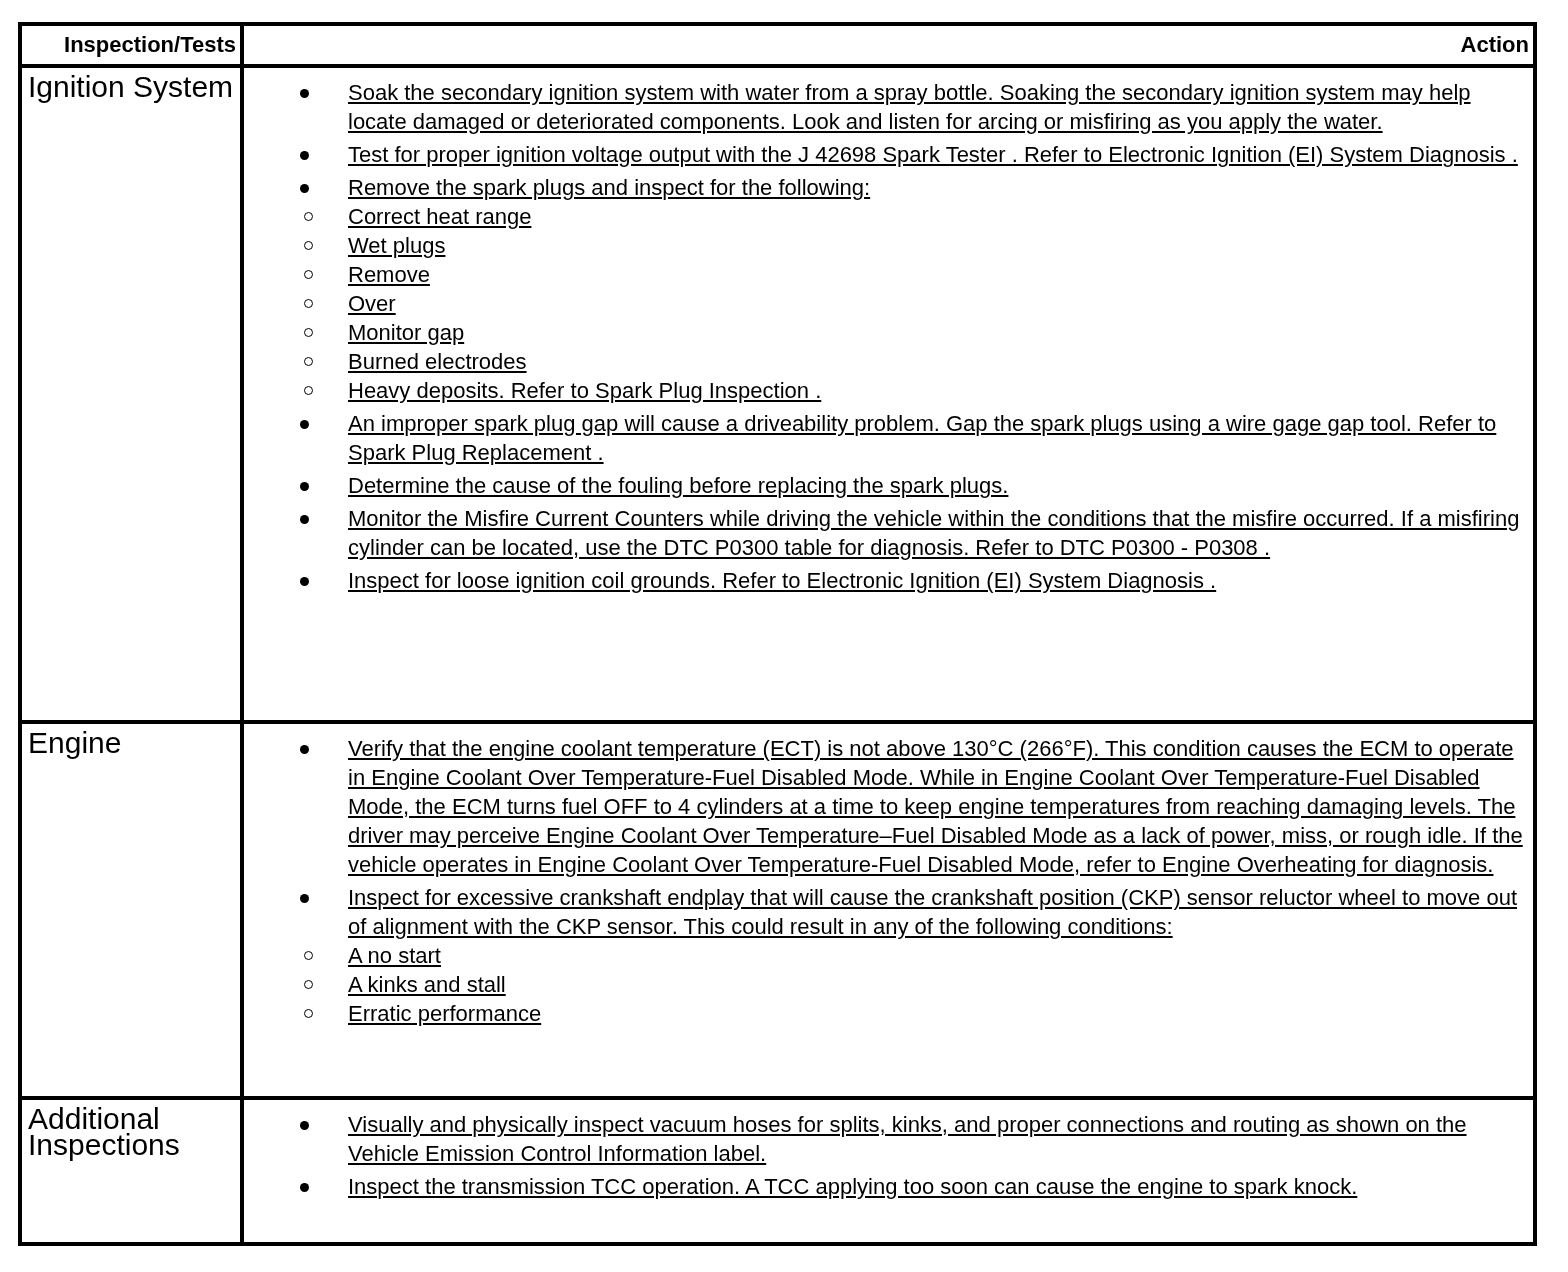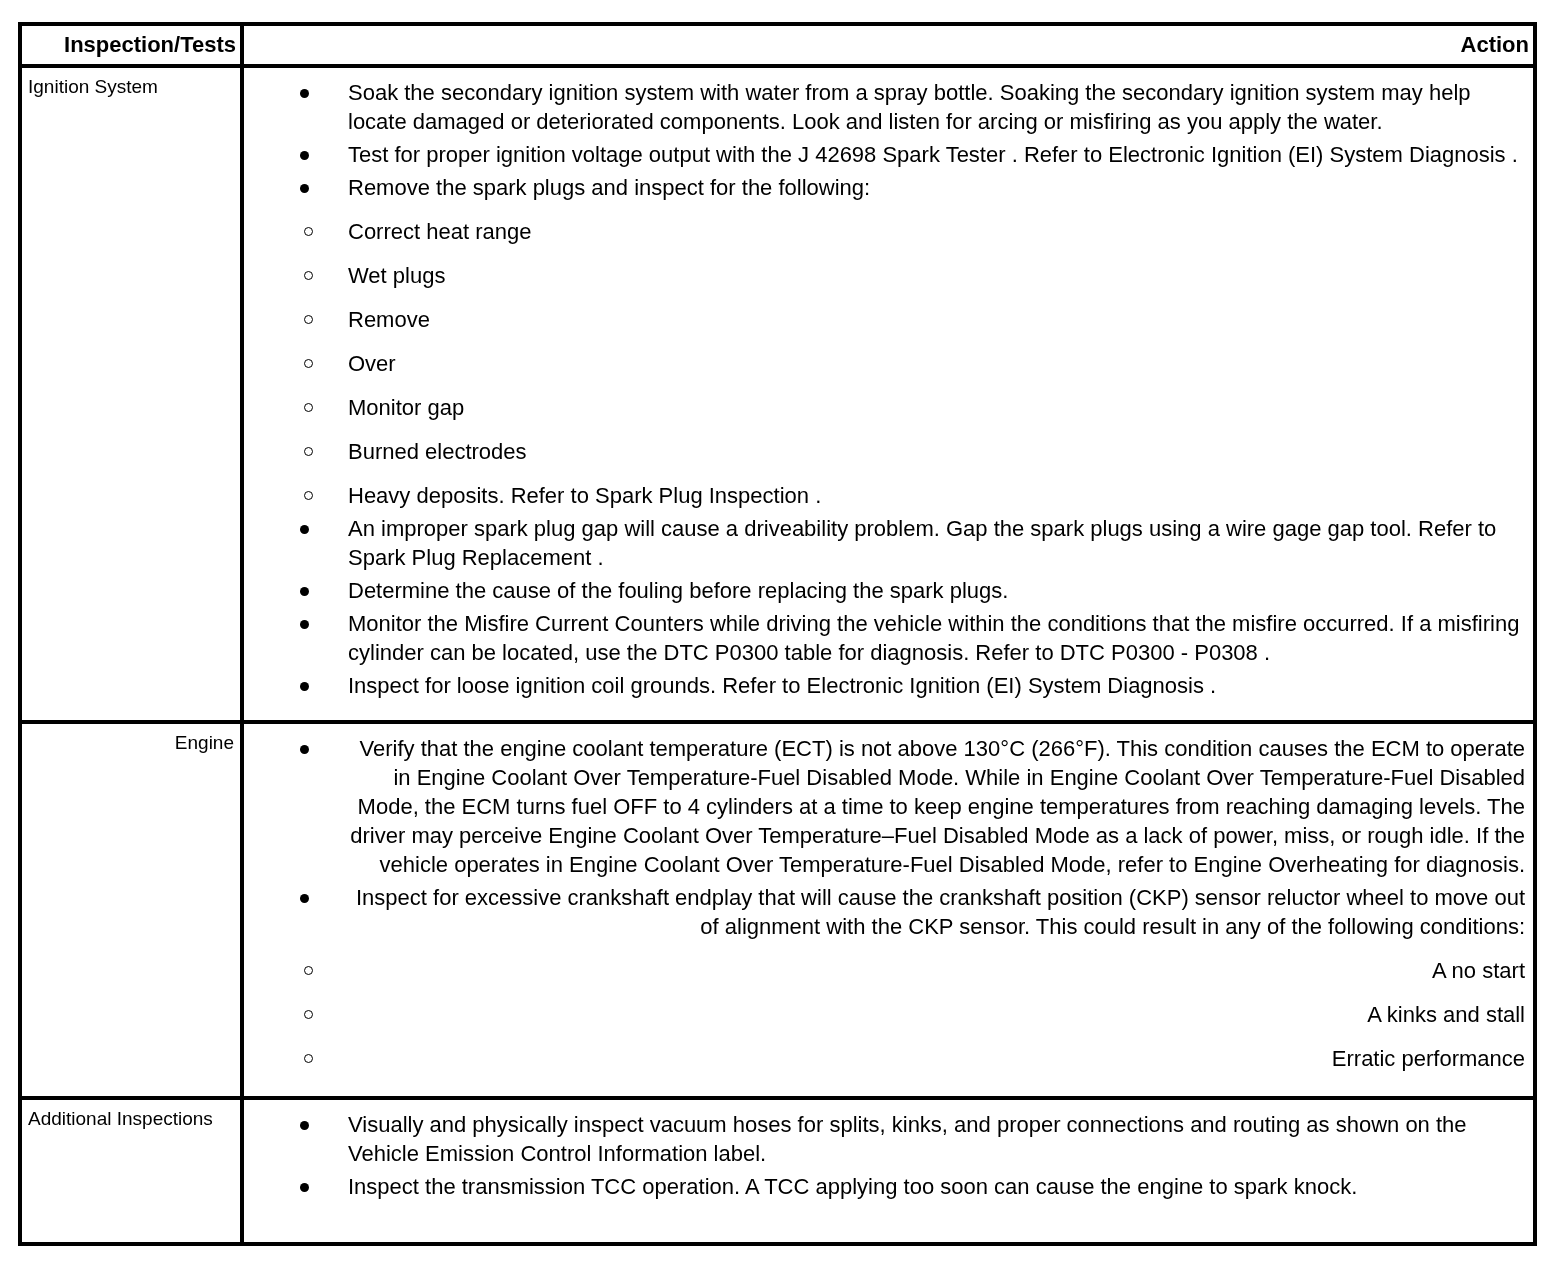--- a/index.html
+++ b/index.html
@@ -36,33 +36,34 @@
     .doc-table th {
       font-weight: bold;
       text-align: right;
       height: 38px;
       line-height: 38px;
       padding: 0 4px;
     }
     .doc-table td.label-cell {
       padding: 6px 6px 0 6px;
       line-height: 26px;
-      font-size: 19px;
+      font-size: 30px;
     }
     .doc-table td.action-cell {
       padding: 10px 8px 0 0;
     }
     .row-ignition { height: 656px; }
-    .row-engine { height: 376px; text-align: right; }
+    .row-engine { height: 376px; }
     .row-additional { height: 146px; }
 
     ul.bullets {
       list-style: none;
       margin: 0;
       padding: 0;
+      text-decoration: underline;
     }
     ul.bullets > li {
       position: relative;
       padding-left: 104px;
       margin-bottom: 4px;
     }
     ul.bullets > li .bullet {
       position: absolute;
       left: 56px;
       top: 11px;
@@ -72,21 +73,20 @@
       background: #000000;
     }
     ul.sub {
       list-style: none;
       margin: 0;
       padding: 0;
     }
     ul.sub > li {
       position: relative;
       padding-left: 100px;
-      margin-top: 15px;
     }
     ul.sub > li .circle {
       position: absolute;
       left: 56px;
       top: 10px;
       width: 9px;
       height: 9px;
       border-radius: 50%;
       border: 1.5px solid #000000;
       box-sizing: border-box;

